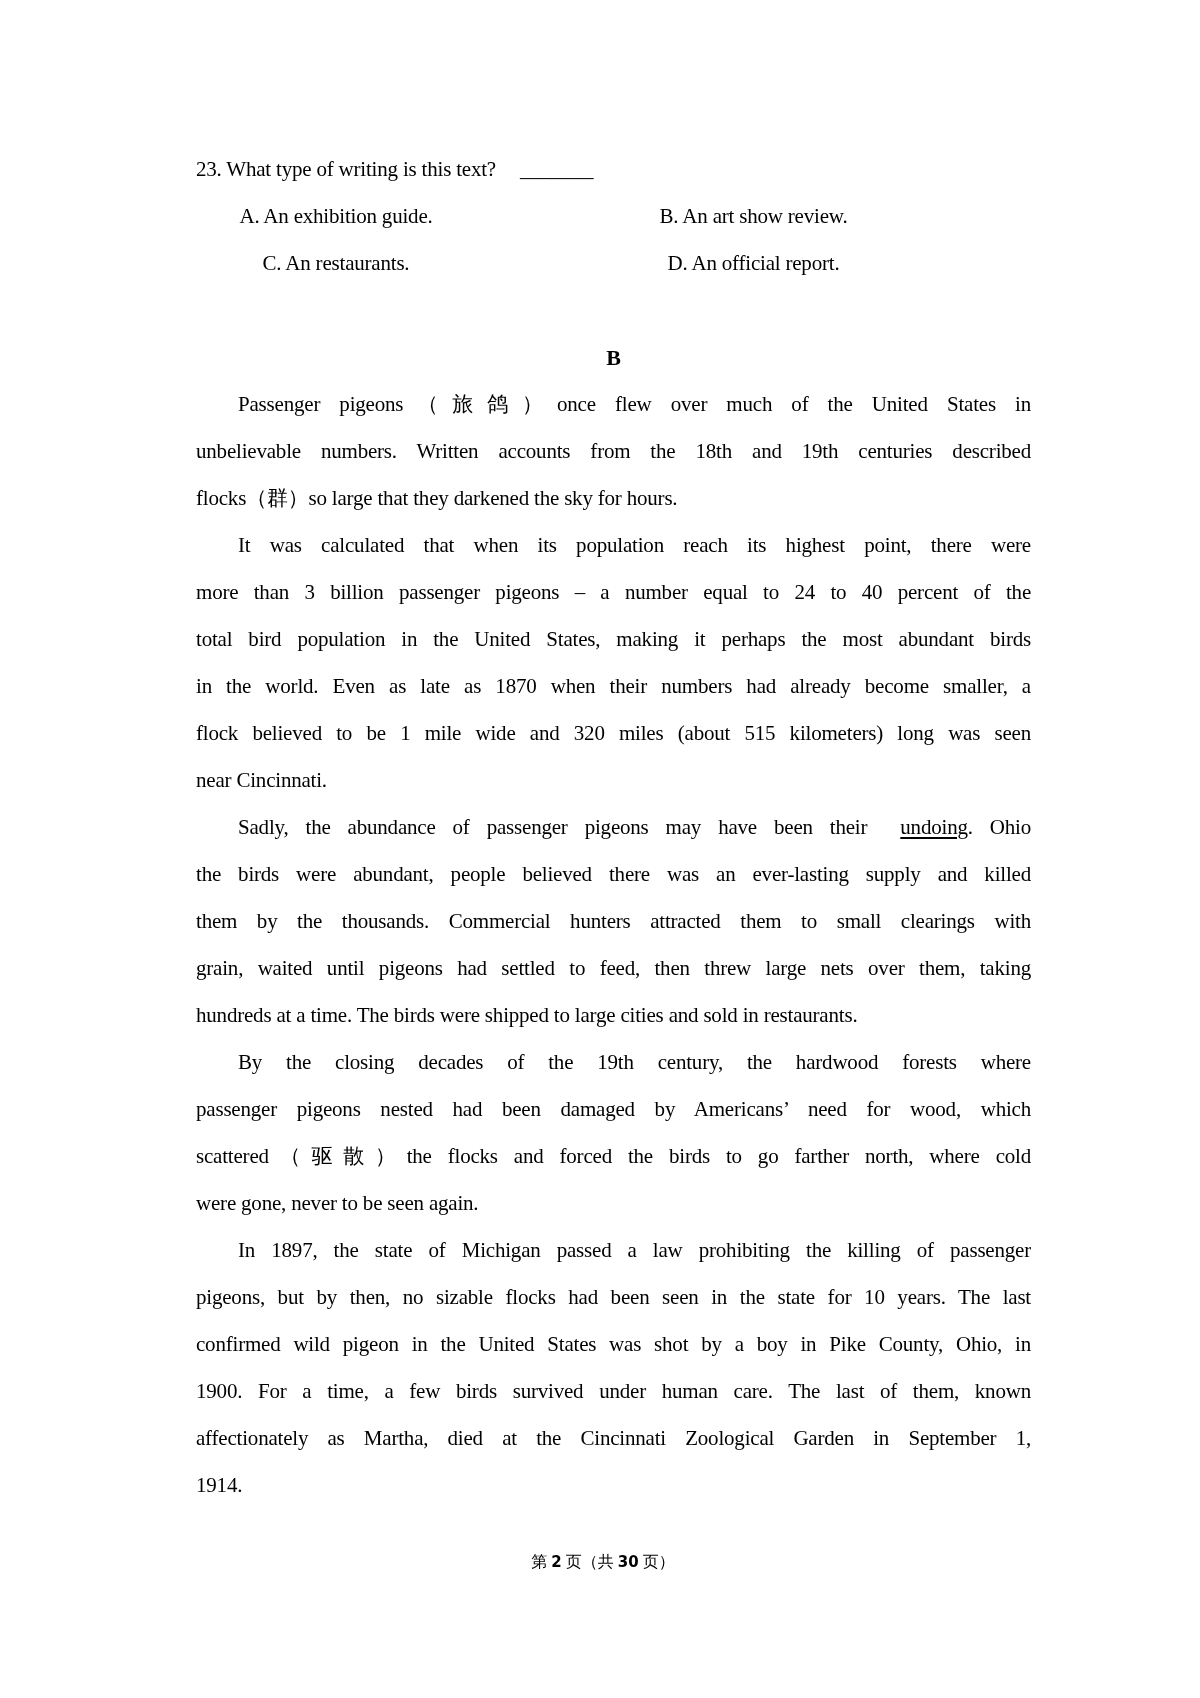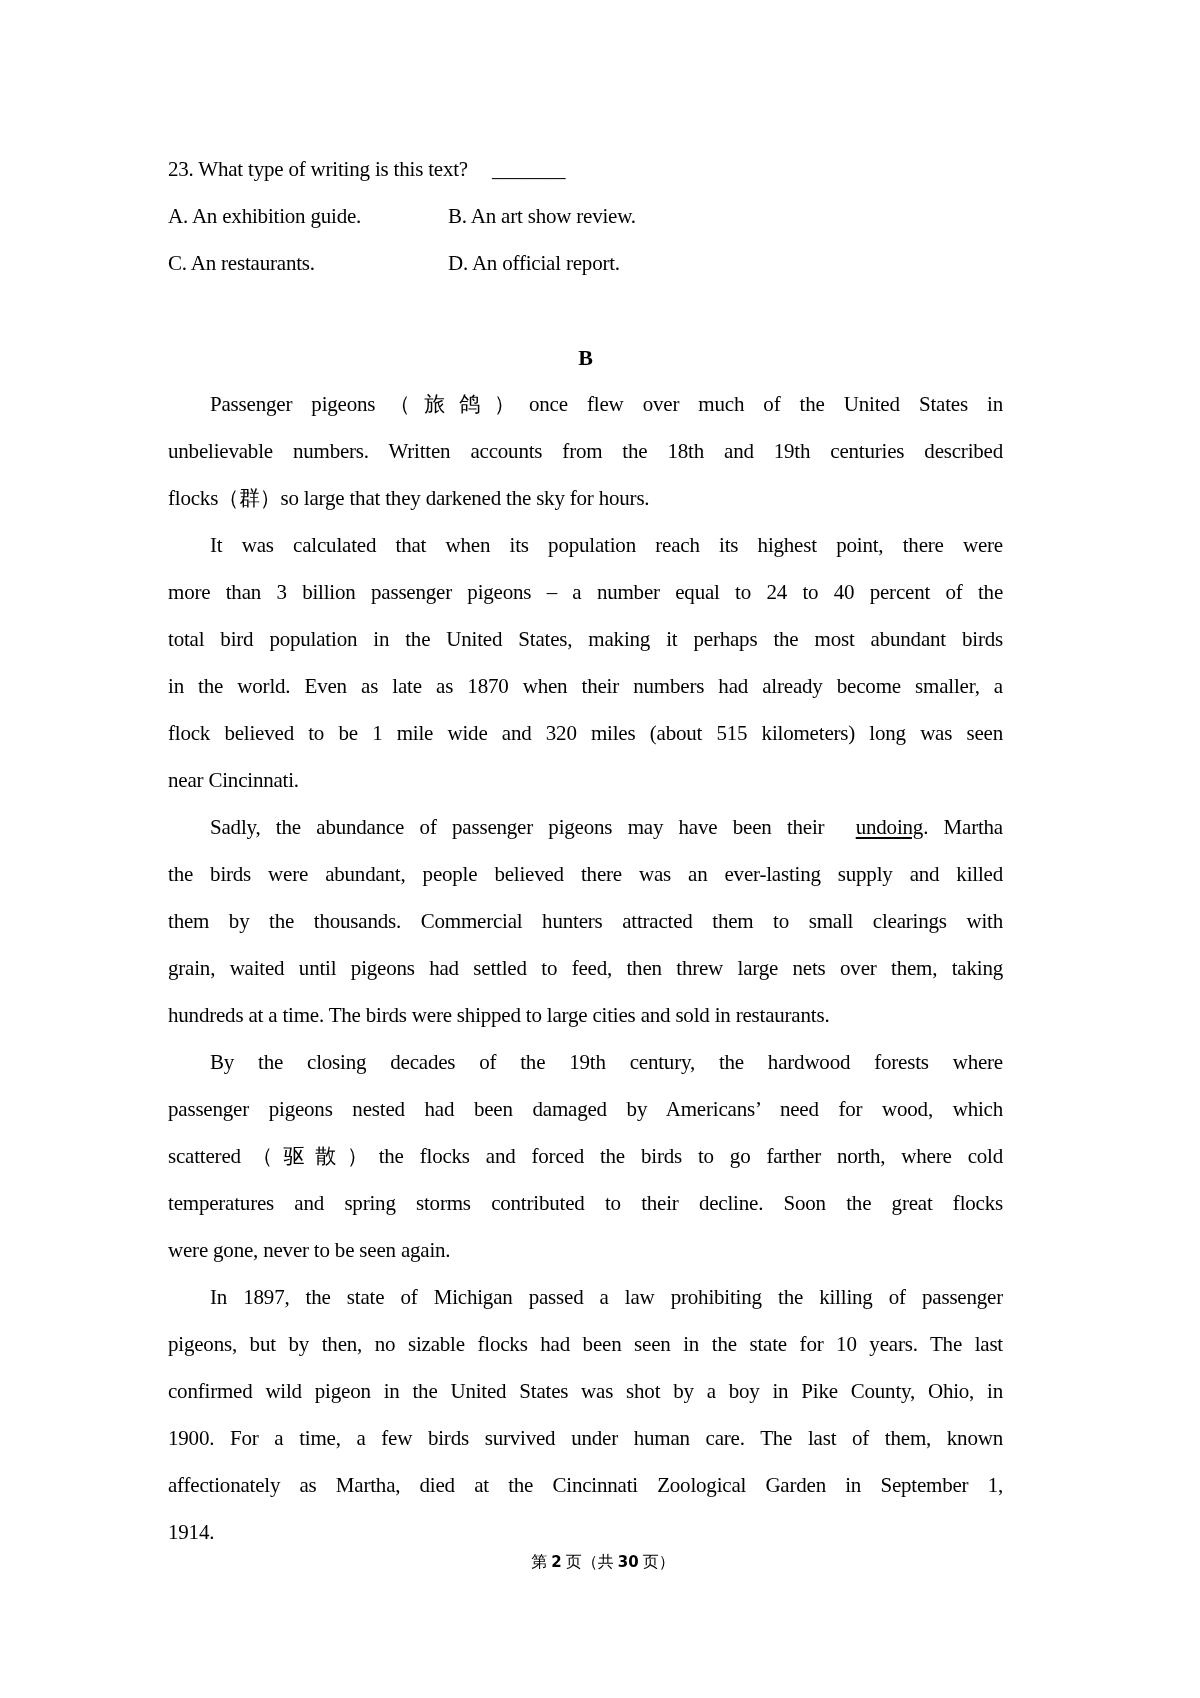--- a/index.html
+++ b/index.html
@@ -9,32 +9,33 @@
     height: 1698px;
     background: #ffffff;
     color: #000000;
     font-family: "Liberation Serif", "DejaVu Serif", serif;
     font-size: 21px;
     letter-spacing: -0.2px;
     overflow: hidden;
   }
   .content {
     position: absolute;
-    left: 168px;
+    left: 196px;
     top: 146px;
     width: 835px;
   }
   .q-line, .opt, .line, .section-label {
     line-height: 47px;
     height: 47px;
     overflow: hidden;
   }
   .options {
     display: grid;
     grid-template-columns: 280px 1fr;
+    text-align: center;
   }
   .blank {
     margin-left: 24px;
     letter-spacing: 0;
   }
   .section-label {
     margin: 47px 0 0 0;
     text-align: center;
     font-weight: bold;
     font-size: 22px;
@@ -93,32 +94,31 @@
       <div class="para">
         <div class="line pfirst">It was calculated that when its population reach its highest point, there were</div>
         <div class="line">more than 3 billion passenger pigeons – a number equal to 24 to 40 percent of the</div>
         <div class="line">total bird population in the United States, making it perhaps the most abundant birds</div>
         <div class="line">in the world. Even as late as 1870 when their numbers had already become smaller, a</div>
         <div class="line">flock believed to be 1 mile wide and 320 miles (about 515 kilometers) long was seen</div>
         <div class="line plast">near Cincinnati.</div>
       </div>
 
       <div class="para">
-        <div class="line pfirst"><span>Sadly, the abundance of passenger pigeons may have been their </span><span class="ul">undoing</span><span>. Martha</span></div>
+        <div class="line pfirst"><span>Sadly, the abundance of passenger pigeons may have been their </span><span class="ul">undoing</span><span>. Ohio</span></div>
         <div class="line">the birds were abundant, people believed there was an ever-lasting supply and killed</div>
         <div class="line">them by the thousands. Commercial hunters attracted them to small clearings with</div>
         <div class="line">grain, waited until pigeons had settled to feed, then threw large nets over them, taking</div>
         <div class="line plast">hundreds at a time. The birds were shipped to large cities and sold in restaurants.</div>
       </div>
 
       <div class="para">
         <div class="line pfirst">By the closing decades of the 19th century, the hardwood forests where</div>
         <div class="line">passenger pigeons nested had been damaged by Americans’ need for wood, which</div>
         <div class="line">scattered（驱散）the flocks and forced the birds to go farther north, where cold</div>
-        <div class="line">temperatures and spring storms contributed to their decline. Soon the great flocks</div>
         <div class="line plast">were gone, never to be seen again.</div>
       </div>
 
       <div class="para">
         <div class="line pfirst">In 1897, the state of Michigan passed a law prohibiting the killing of passenger</div>
         <div class="line">pigeons, but by then, no sizable flocks had been seen in the state for 10 years. The last</div>
         <div class="line">confirmed wild pigeon in the United States was shot by a boy in Pike County, Ohio, in</div>
         <div class="line">1900. For a time, a few birds survived under human care. The last of them, known</div>
         <div class="line">affectionately as Martha, died at the Cincinnati Zoological Garden in September 1,</div>
         <div class="line plast">1914.</div>

